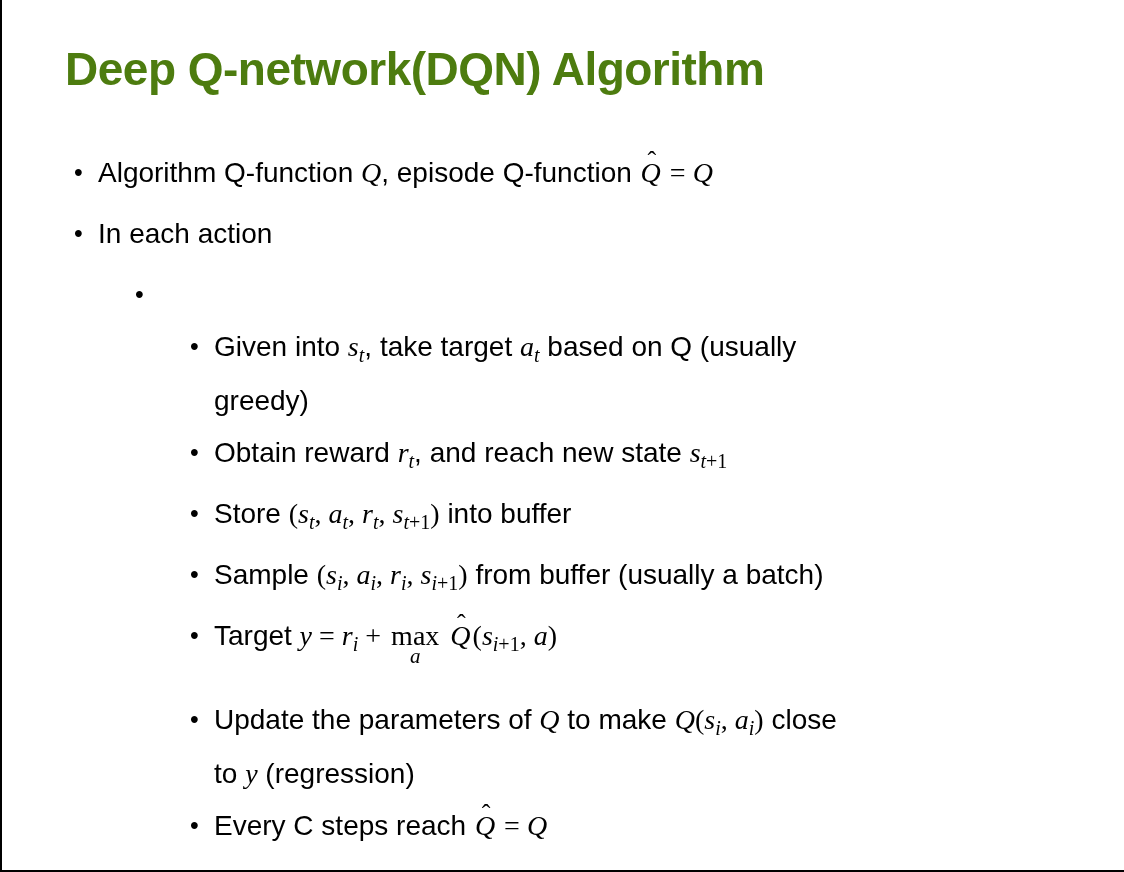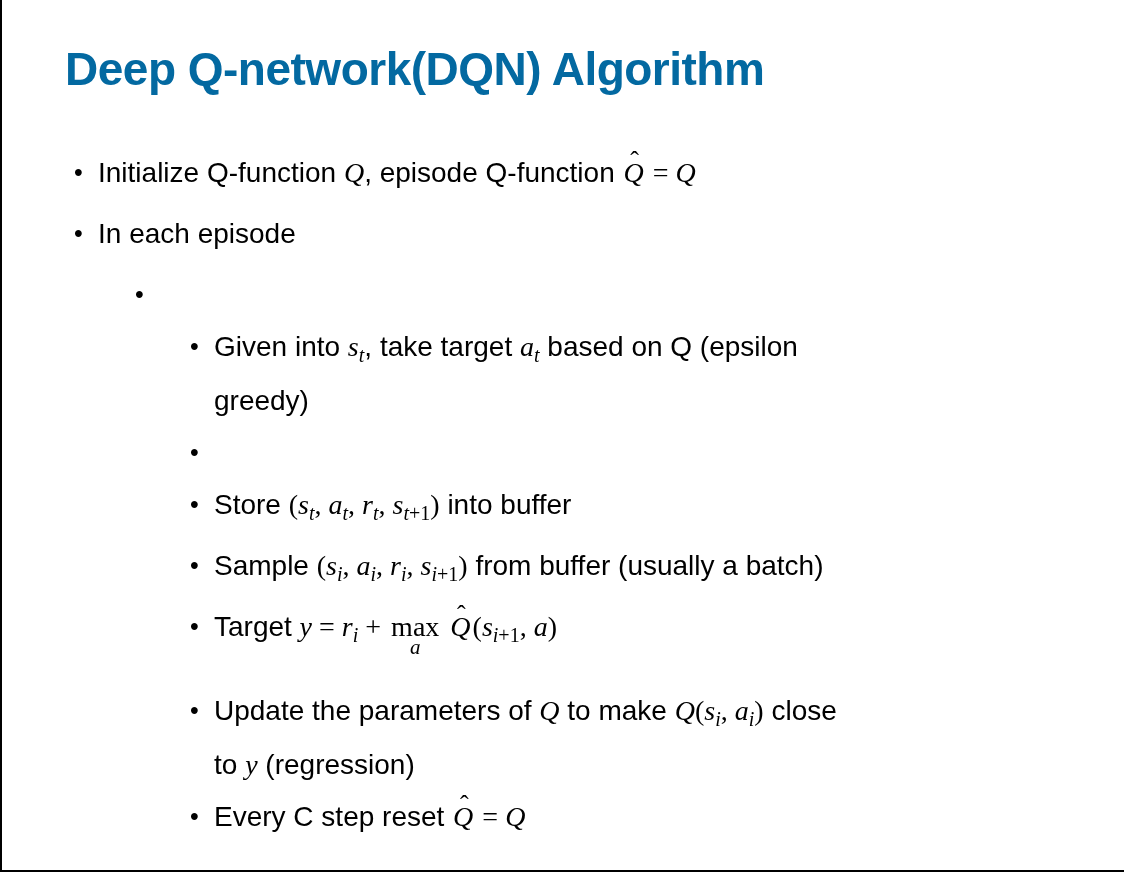--- a/index.html
+++ b/index.html
@@ -19,21 +19,21 @@
 
   .title {
     position: absolute;
     left: 63px;
     top: 42px;
     margin: 0;
     font-size: 46px;
     font-weight: 700;
     letter-spacing: -0.5px;
     font-family: "Liberation Sans", sans-serif;
-    color: #0369a1;
+    color: #4d7c0f;
     white-space: nowrap;
   }
 
   .bullets {
     position: absolute;
     top: 150px;
     left: 0;
     width: 1040px;
   }
 
@@ -85,50 +85,51 @@
   }
 </style>
 </head>
 <body>
 
 <div class="slide">
   <h1 class="title">Deep Q-network(DQN) Algorithm</h1>
   <div class="bullets" id="bullets">
       <div class="row lvl1">
         <span class="dot">•</span>
-        <span class="btext"><span class="seg-p">Initialize Q-function </span><span class="seg-m">Q</span><span class="seg-p">, episode Q-function </span><span class="seg-mh">Q<span class="hat">ˆ</span></span><span class="seg-mn"> = </span><span class="seg-m">Q</span></span>
+        <span class="btext"><span class="seg-p">Algorithm Q-function </span><span class="seg-m">Q</span><span class="seg-p">, episode Q-function </span><span class="seg-mh">Q<span class="hat">ˆ</span></span><span class="seg-mn"> = </span><span class="seg-m">Q</span></span>
       </div>
       <div class="row lvl1">
         <span class="dot">•</span>
-        <span class="btext"><span class="seg-p">In each episode</span></span>
+        <span class="btext"><span class="seg-p">In each action</span></span>
       </div>
       <div class="row lvl2">
         <span class="dot">•</span>
       </div>
       <div class="row lvl3">
         <span class="dot">•</span>
-        <span class="btext"><span class="seg-p">Given into </span><span class="seg-m">s</span><span class="seg-ms">t</span><span class="seg-p">, take target </span><span class="seg-m">a</span><span class="seg-ms">t</span><span class="seg-p"> based on Q (epsilon</span><br><span class="seg-p">greedy)</span></span>
+        <span class="btext"><span class="seg-p">Given into </span><span class="seg-m">s</span><span class="seg-ms">t</span><span class="seg-p">, take target </span><span class="seg-m">a</span><span class="seg-ms">t</span><span class="seg-p"> based on Q (usually</span><br><span class="seg-p">greedy)</span></span>
       </div>
       <div class="row lvl3">
         <span class="dot">•</span>
+        <span class="btext"><span class="seg-p">Obtain reward </span><span class="seg-m">r</span><span class="seg-ms">t</span><span class="seg-p">, and reach new state </span><span class="seg-m">s</span><span class="seg-ms">t</span><span class="seg-msn">+1</span></span>
       </div>
       <div class="row lvl3">
         <span class="dot">•</span>
         <span class="btext"><span class="seg-p">Store </span><span class="seg-mn">(</span><span class="seg-m">s</span><span class="seg-ms">t</span><span class="seg-mn">, </span><span class="seg-m">a</span><span class="seg-ms">t</span><span class="seg-mn">, </span><span class="seg-m">r</span><span class="seg-ms">t</span><span class="seg-mn">, </span><span class="seg-m">s</span><span class="seg-ms">t</span><span class="seg-msn">+1</span><span class="seg-mn">)</span><span class="seg-p"> into buffer</span></span>
       </div>
       <div class="row lvl3">
         <span class="dot">•</span>
         <span class="btext"><span class="seg-p">Sample </span><span class="seg-mn">(</span><span class="seg-m">s</span><span class="seg-ms">i</span><span class="seg-mn">, </span><span class="seg-m">a</span><span class="seg-ms">i</span><span class="seg-mn">, </span><span class="seg-m">r</span><span class="seg-ms">i</span><span class="seg-mn">, </span><span class="seg-m">s</span><span class="seg-ms">i</span><span class="seg-msn">+1</span><span class="seg-mn">)</span><span class="seg-p"> from buffer (usually a batch)</span></span>
       </div>
       <div class="row lvl3 has-stack">
         <span class="dot">•</span>
         <span class="btext"><span class="seg-p">Target </span><span class="seg-m">y</span><span class="seg-mn"> = </span><span class="seg-m">r</span><span class="seg-ms">i</span><span class="seg-mn"> + </span><span class="stack"><span class="stack-top">max</span><span class="stack-under">a</span></span><span class="seg-mn"> </span><span class="seg-mh">Q<span class="hat">ˆ</span></span><span class="seg-mn">(</span><span class="seg-m">s</span><span class="seg-ms">i</span><span class="seg-msn">+1</span><span class="seg-mn">, </span><span class="seg-m">a</span><span class="seg-mn">)</span></span>
       </div>
       <div class="row lvl3">
         <span class="dot">•</span>
         <span class="btext"><span class="seg-p">Update the parameters of </span><span class="seg-m">Q</span><span class="seg-p"> to make </span><span class="seg-m">Q</span><span class="seg-mn">(</span><span class="seg-m">s</span><span class="seg-ms">i</span><span class="seg-mn">, </span><span class="seg-m">a</span><span class="seg-ms">i</span><span class="seg-mn">)</span><span class="seg-p"> close</span><br><span class="seg-p">to </span><span class="seg-m">y</span><span class="seg-p"> (regression)</span></span>
       </div>
       <div class="row lvl3">
         <span class="dot">•</span>
-        <span class="btext"><span class="seg-p">Every C step reset </span><span class="seg-mh">Q<span class="hat">ˆ</span></span><span class="seg-mn"> = </span><span class="seg-m">Q</span></span>
+        <span class="btext"><span class="seg-p">Every C steps reach </span><span class="seg-mh">Q<span class="hat">ˆ</span></span><span class="seg-mn"> = </span><span class="seg-m">Q</span></span>
       </div>
     </div>
 </div>
 
 </body></html>

